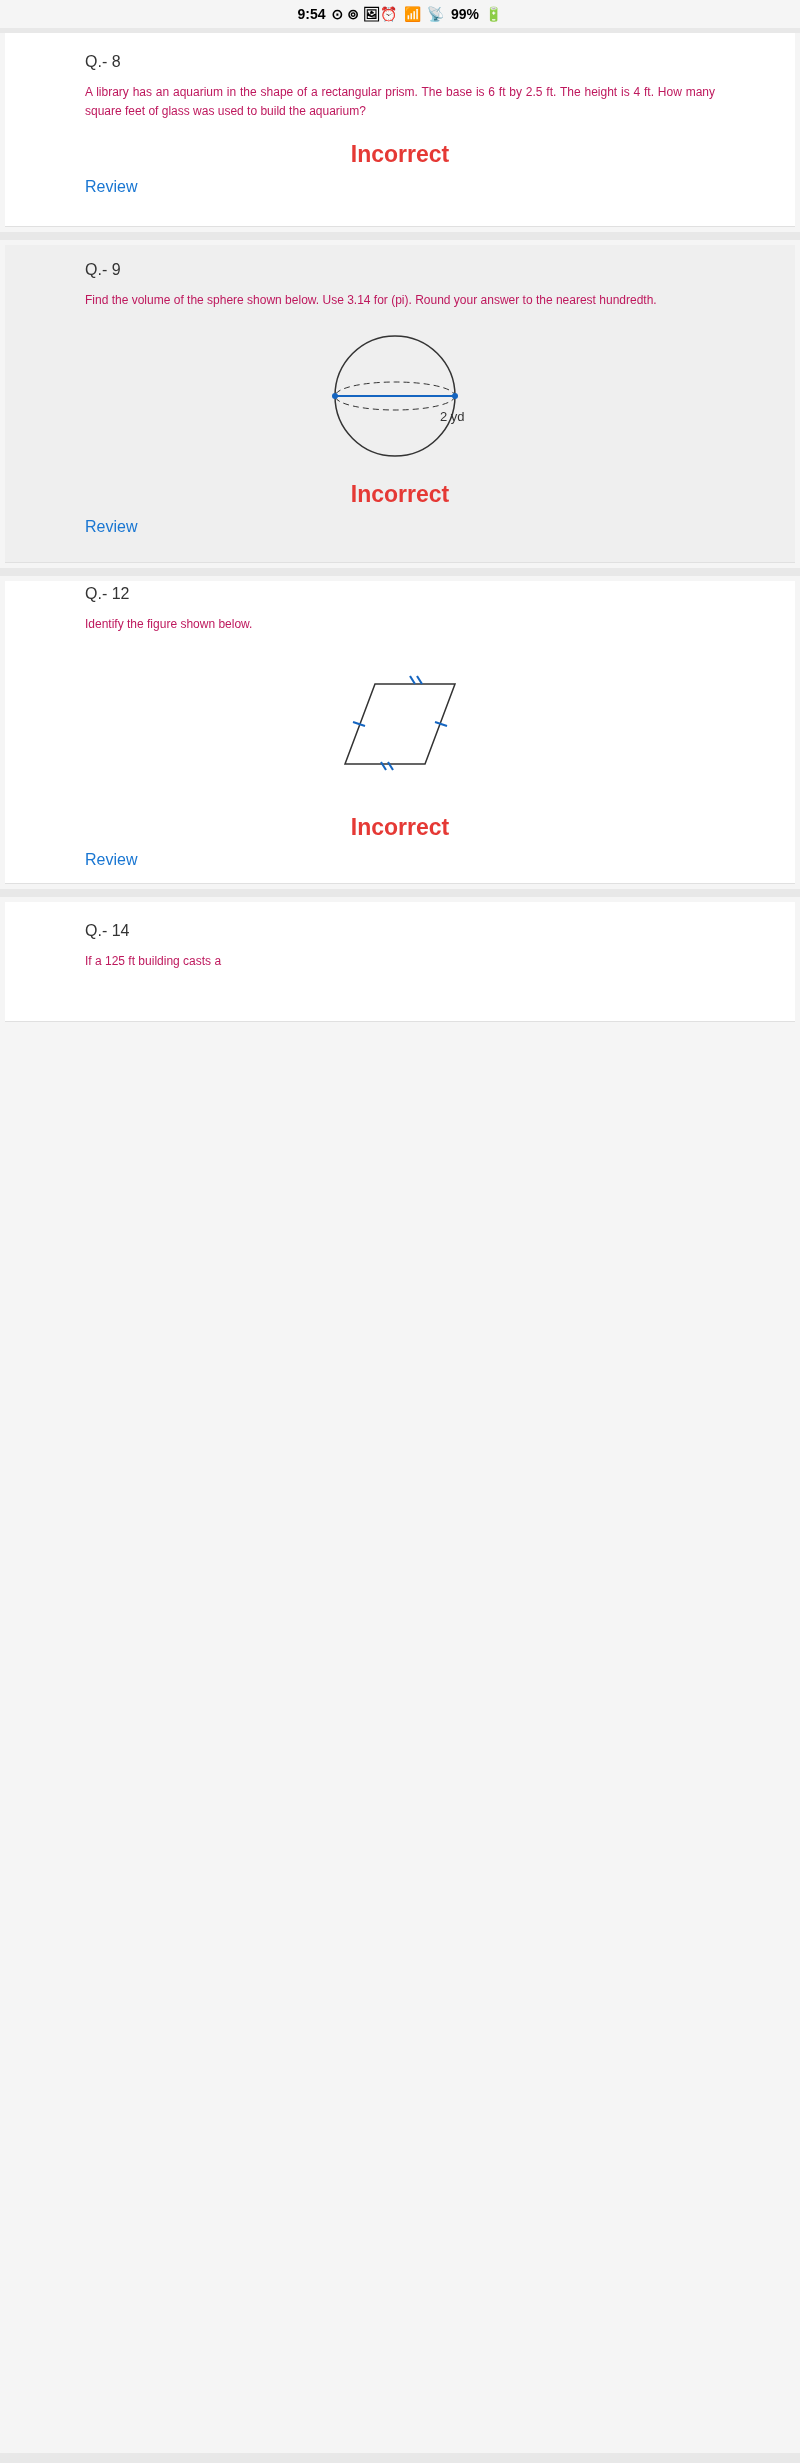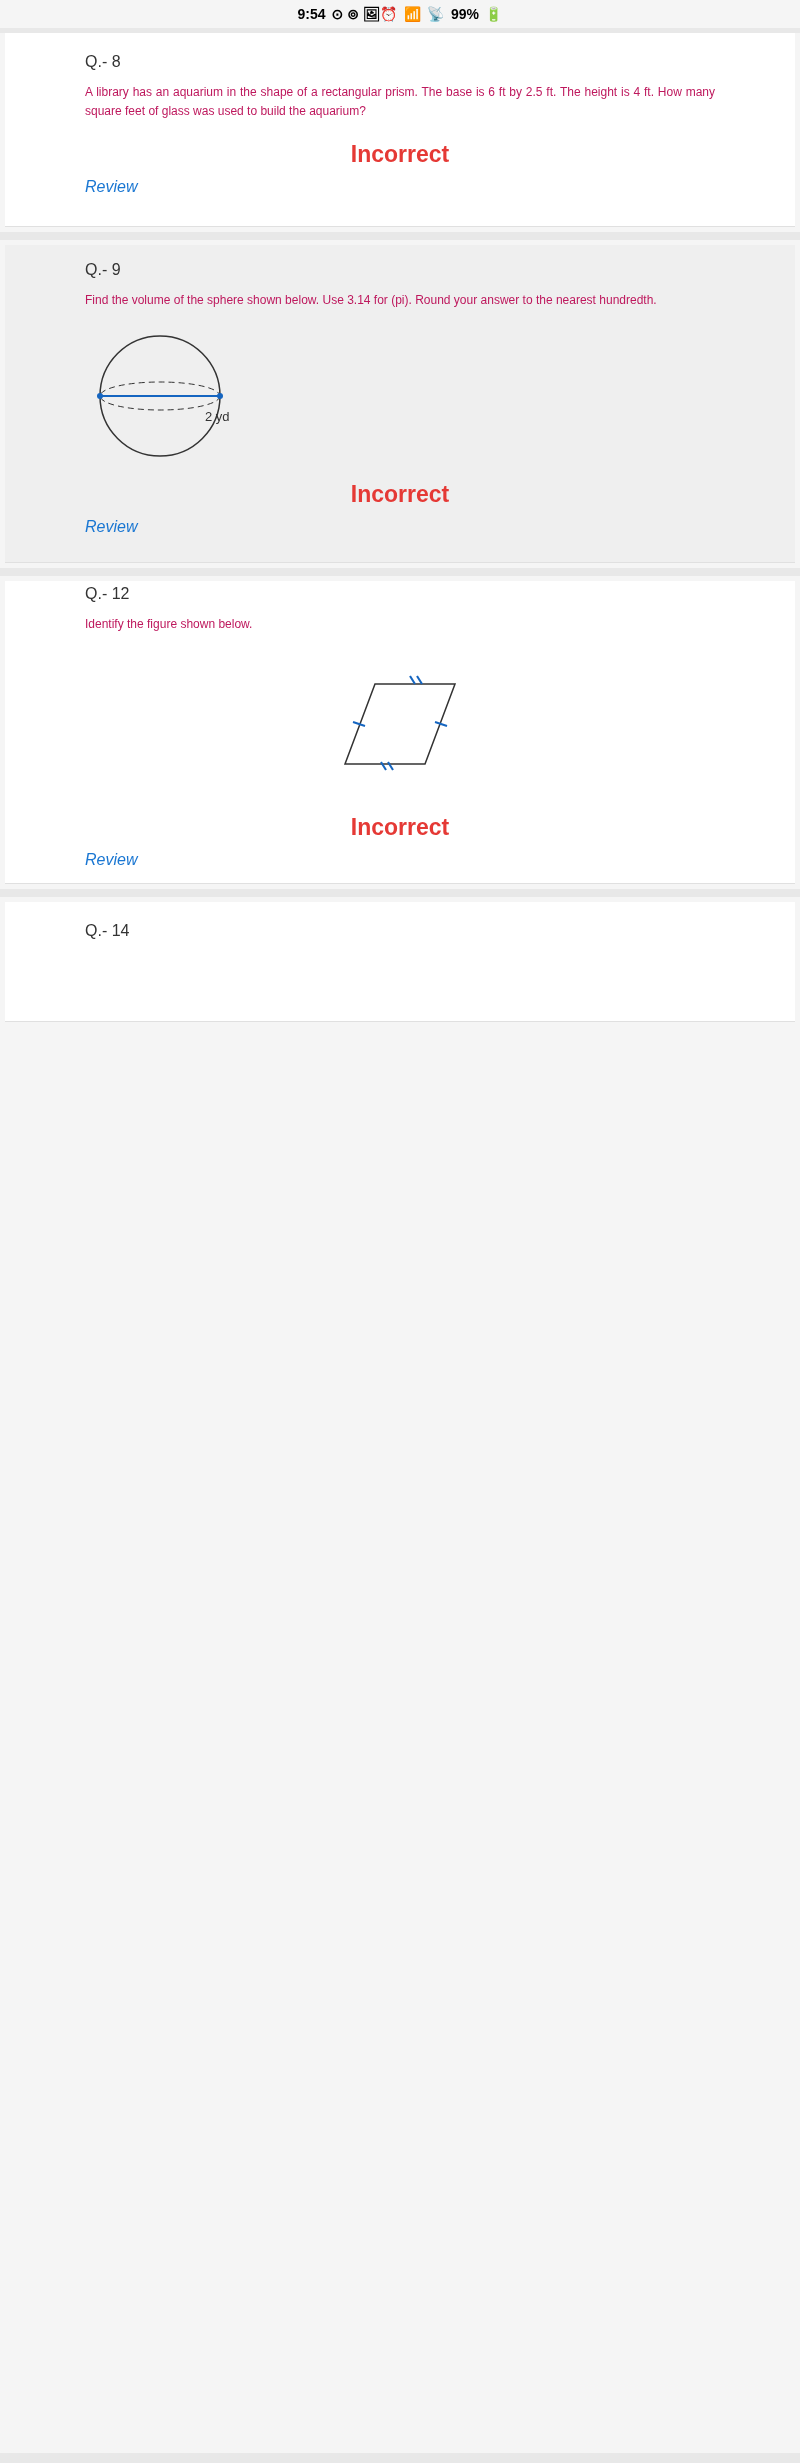--- a/index.html
+++ b/index.html
@@ -50,30 +50,29 @@
       color: #e53935;
       text-align: center;
       margin: 20px 0 10px 0;
     }
     .review-link {
       font-size: 16px;
       color: #1976d2;
       text-align: left;
       margin-bottom: 10px;
       cursor: pointer;
-      font-style: italic;
     }
     .divider-block {
       background: #e8e8e8;
       height: 8px;
     }
     .sphere-diagram {
       margin: 20px auto;
       display: flex;
-      justify-content: flex-start;
+      justify-content: center;
       align-items: center;
     }
     .parallelogram-diagram {
       margin: 20px auto;
       display: flex;
       justify-content: center;
       align-items: center;
     }
   </style>
 </head>
@@ -152,15 +151,16 @@
     </div>
 
     <div class="result-incorrect">Incorrect</div>
     <div class="review-link">Review</div>
   </div>
 
   <div class="divider-block"></div>
 
   <div class="question-block" style="padding: 20px 80px; min-height: 120px;">
     <div class="question-number">Q.- 14</div>
+    <div class="question-text">If a 125 ft building casts a</div>
   </div>
 
 </div>
 
 </body></html>

